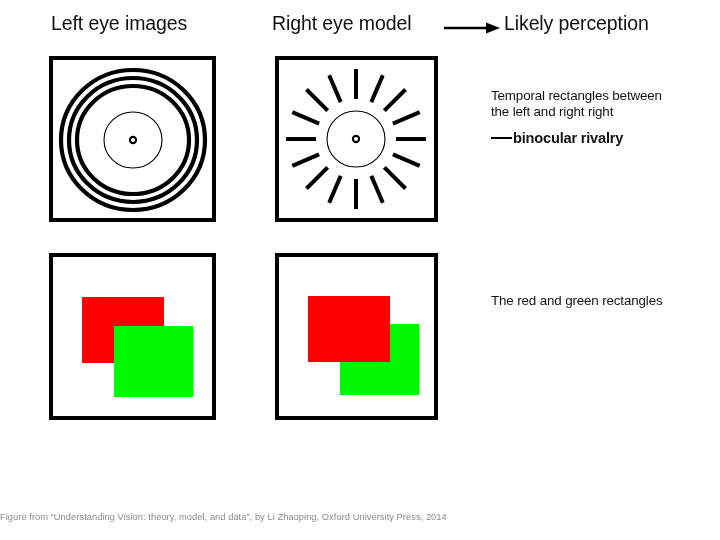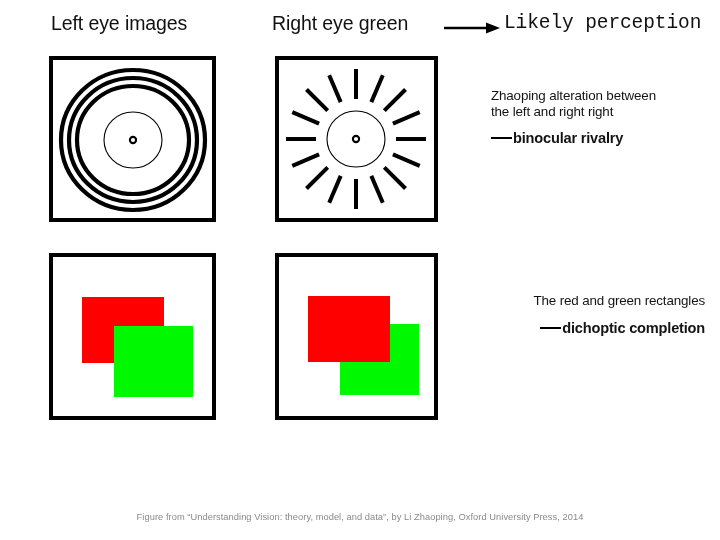--- a/index.html
+++ b/index.html
@@ -27,21 +27,21 @@
   .col-title {
     position: absolute;
     font-size: 19.5px;
     font-weight: 400;
     color: #111111;
     white-space: nowrap;
     letter-spacing: -0.1px;
   }
   #title-left   { left: 51px;  top: 0; }
   #title-right  { left: 272px; top: 0; }
-  #title-percept{ left: 504px; top: 0; font-family: Liberation Mono, monospace; }
+  #title-percept{ left: 504px; top: 0; }
 
   .arrow-wrap {
     position: absolute;
     left: 444px;
     top: 9px;
     width: 56px;
     height: 14px;
   }
 
   
@@ -73,21 +73,21 @@
   
   .note {
     position: absolute;
     width: 214px;
     font-size: 13.4px;
     line-height: 15.5px;
     color: #141414;
     letter-spacing: -0.15px;
   }
   #note-rivalry    { left: 491px; top: 88px; }
-  #note-completion { left: 491px; top: 293px; text-align: right; }
+  #note-completion { left: 491px; top: 293px; }
 
   .note-line { display: block; white-space: nowrap; }
 
   .note-conclusion {
     display: block;
     font-weight: bold;
     font-size: 14.6px;
     white-space: nowrap;
     margin-top: 12px;
     letter-spacing: -0.2px;
@@ -100,34 +100,34 @@
     vertical-align: 4px;
     margin-right: 1px;
   }
 
   
   .footer {
     position: absolute;
     left: 0;
     top: 512px;
     width: 720px;
-    text-align: center;
+    text-align: left;
     font-size: 9.3px;
     color: #8a8a8a;
     letter-spacing: 0.05px;
     white-space: nowrap;
   }
 </style>
 </head>
 <body>
 
 <div class="header-row">
   <div class="col-title" id="title-left">Left eye images</div>
 
-  <div class="col-title" id="title-right">Right eye green</div>
+  <div class="col-title" id="title-right">Right eye model</div>
 
   <div class="arrow-wrap">
     <svg viewBox="0 0 56 14" width="56" height="14" aria-hidden="true">
       <line x1="0" y1="7" x2="44" y2="7" stroke="#000" stroke-width="2.6"></line>
       <polygon points="42,1.5 56,7 42,12.5" fill="#000"></polygon>
     </svg>
   </div>
 
   <div class="col-title" id="title-percept">Likely perception</div>
 </div>
@@ -180,23 +180,22 @@
 </div>
 
 <div class="panel" id="panel-right-bottom">
   <div class="rect-stage">
     <div class="swatch" id="rb-green"></div>
     <div class="swatch" id="rb-red"></div>
   </div>
 </div>
 
 <div class="note" id="note-rivalry">
-  <span class="note-line">Zhaoping alteration between</span>
+  <span class="note-line">Temporal rectangles between</span>
   <span class="note-line">the left and right right</span>
   <span class="note-conclusion"><span class="emdash"></span><span>binocular rivalry</span></span>
 </div>
 
 <div class="note" id="note-completion">
   <span class="note-line">The red and green rectangles</span>
-  <span class="note-conclusion"><span class="emdash"></span><span>dichoptic completion</span></span>
 </div>
 
 <div class="footer">Figure from “Understanding Vision: theory, model, and data”, by Li Zhaoping,  Oxford University Press, 2014</div>
 
 </body></html>

